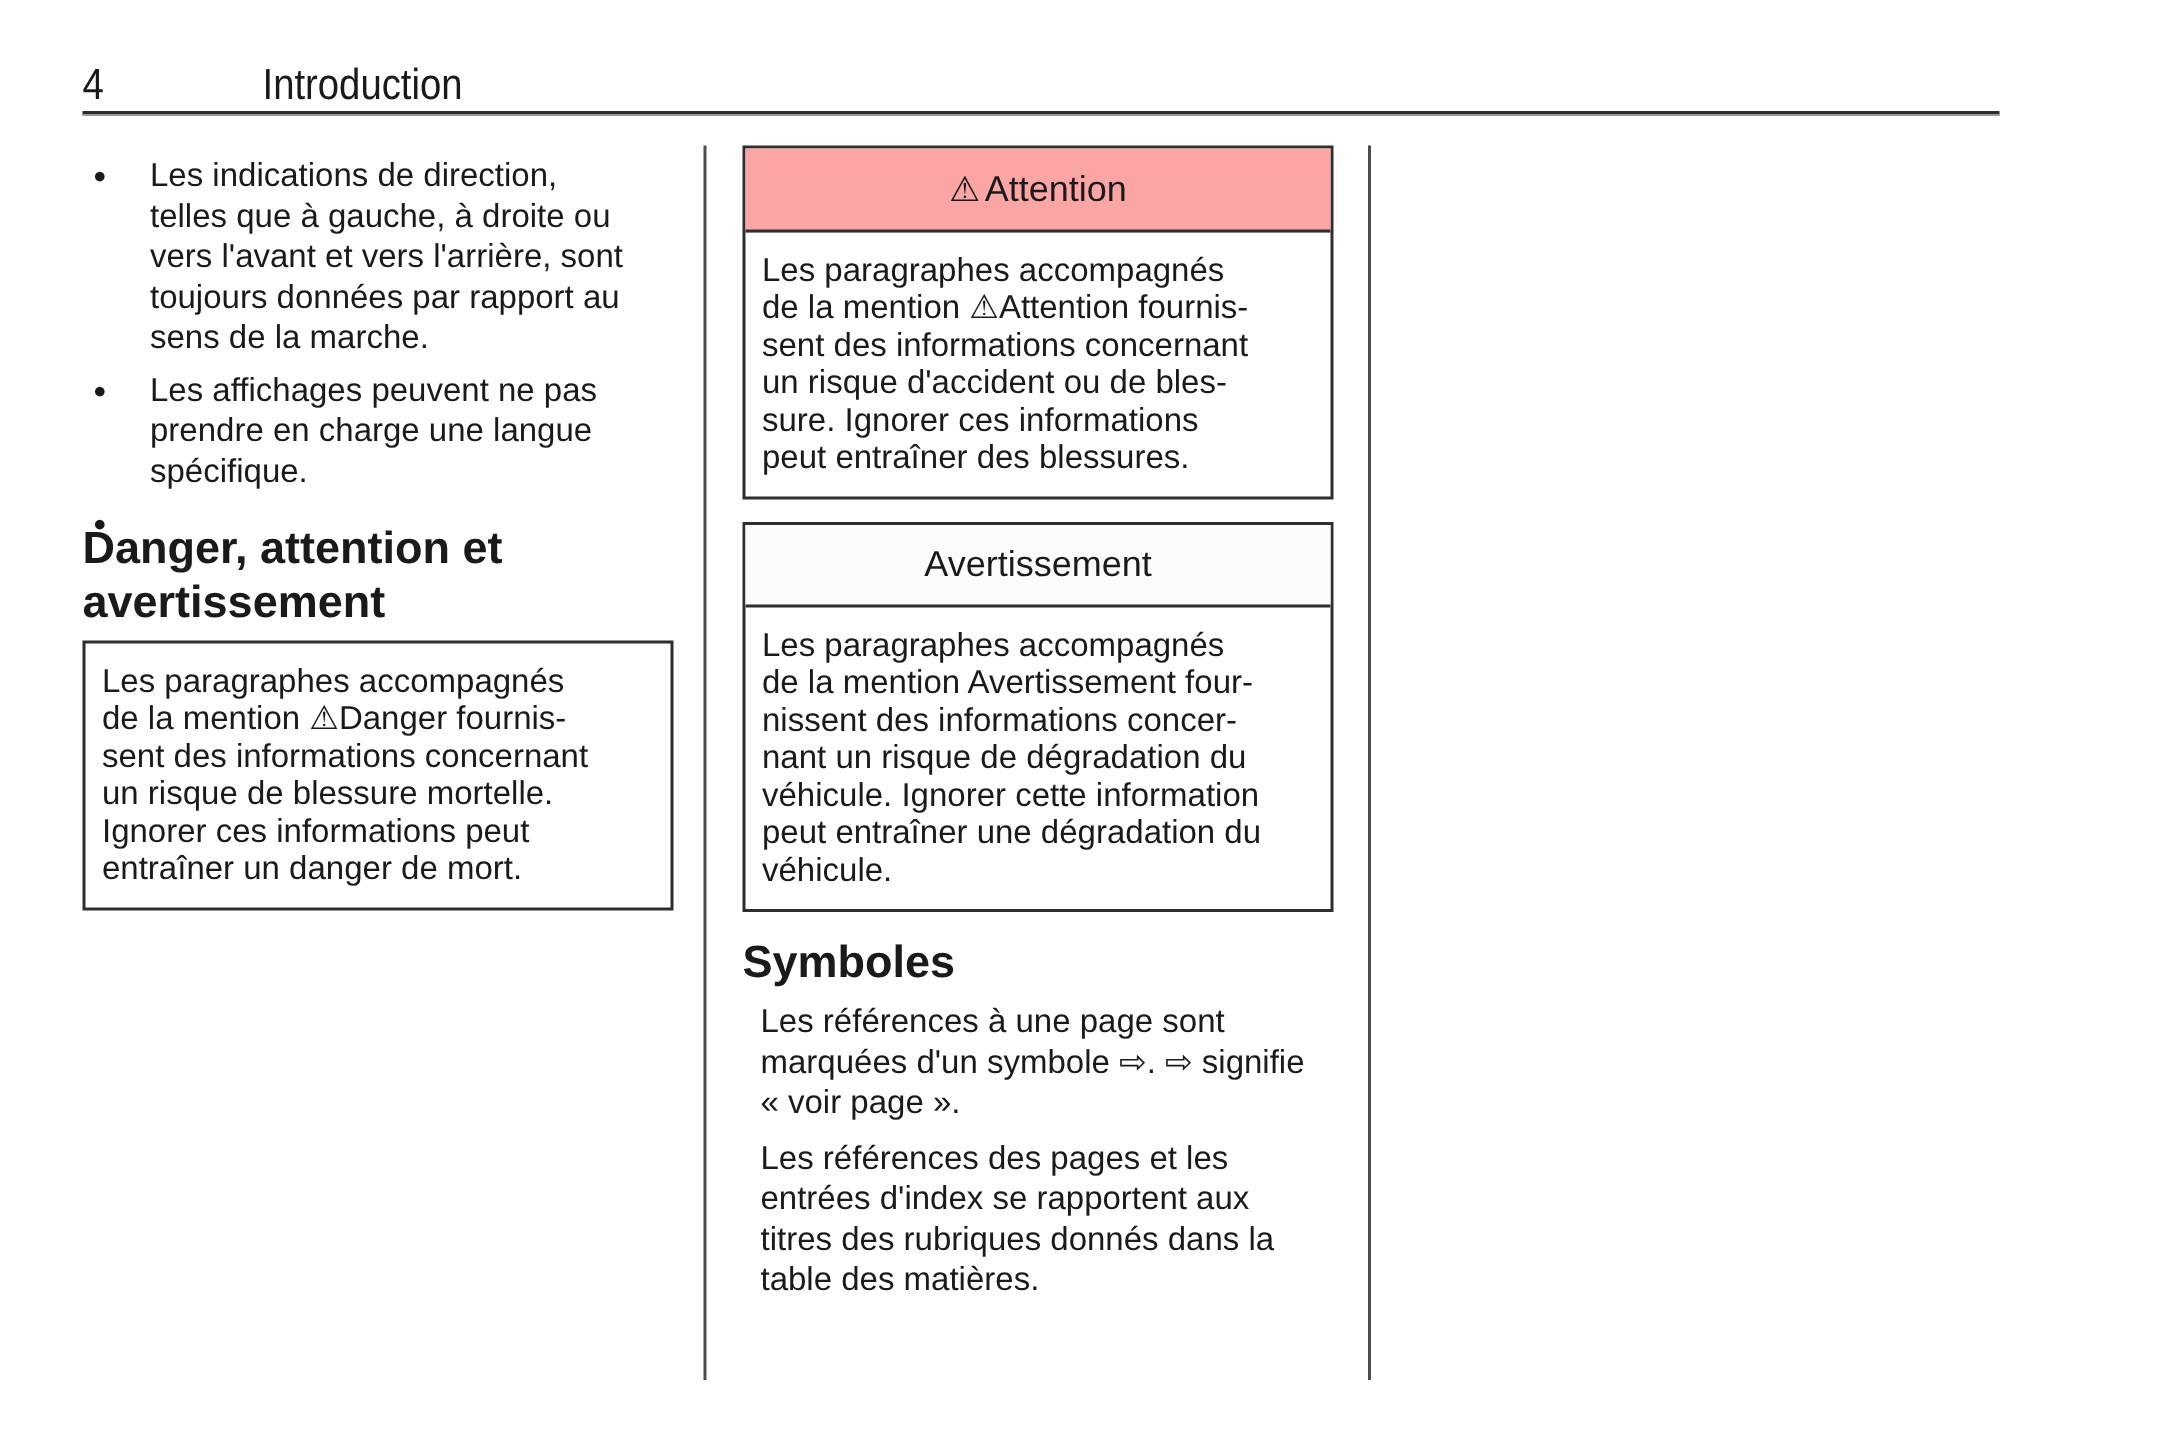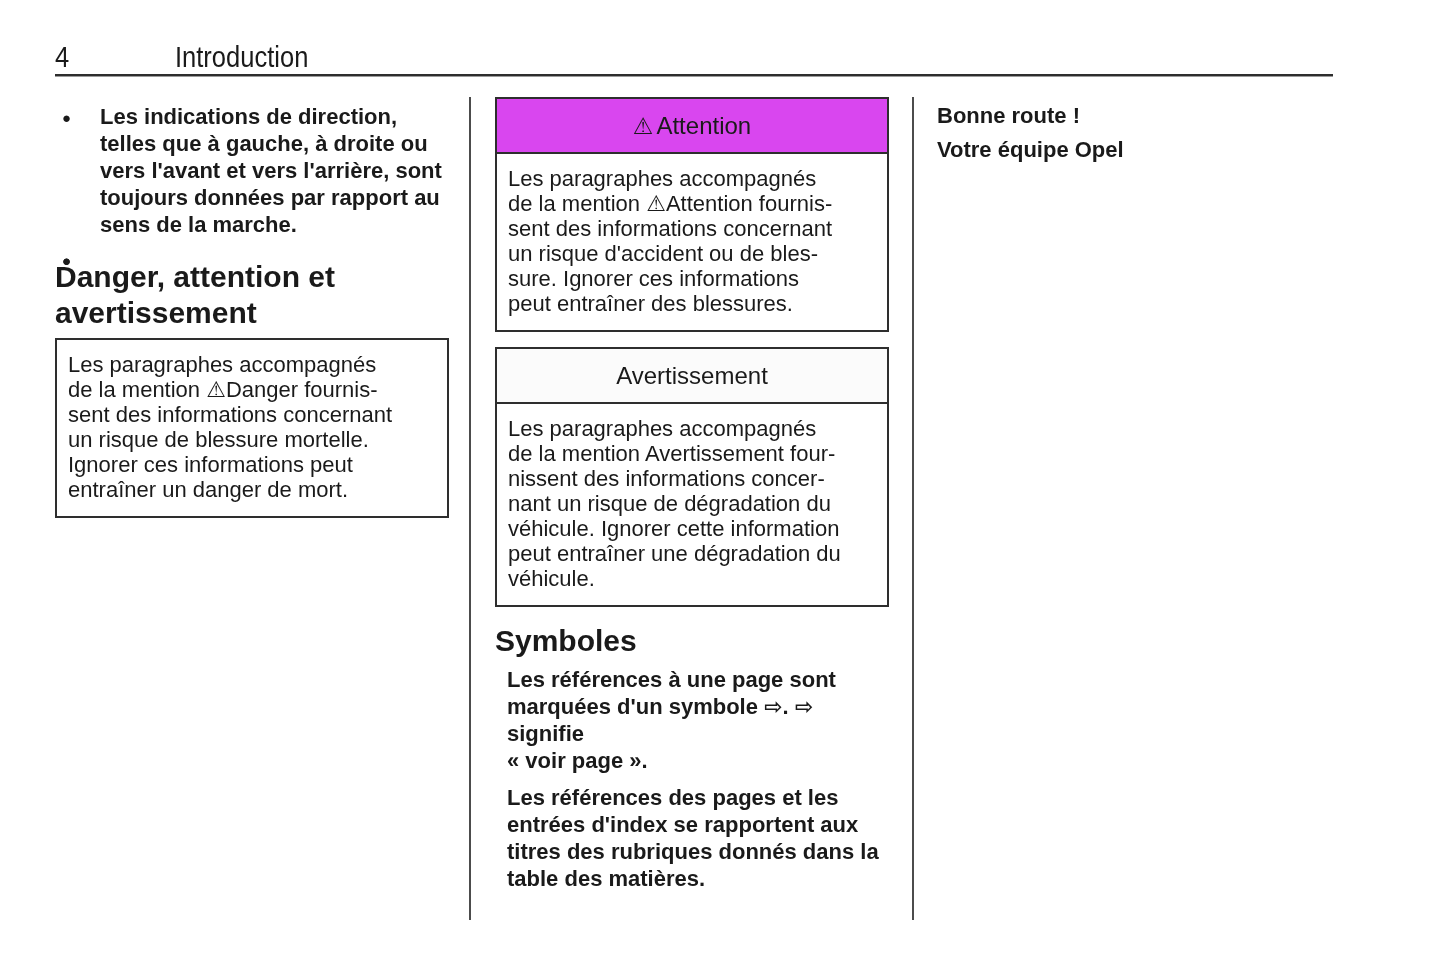--- a/index.html
+++ b/index.html
@@ -38,21 +38,20 @@
     position: absolute; top: 97px; width: 2px; height: 823px; background: #4c4c4c;
   }
   .v-separator.sep-1 { left: 469px; }
   .v-separator.sep-2 { left: 912px; }
 
   
   .body-text {
     font-size: 22px; line-height: 27px;
     white-space: pre-line;
     margin: 0;
-    font-weight: bold;
   }
 
   ul.bullet-list { list-style: none; margin: 0; padding: 0; }
   ul.bullet-list li {
     position: relative; padding-left: 45px; margin: 0 0 8px 0;
   }
   .bullet-marker {
     position: absolute; left: 7px; top: 1px;
     font-size: 15px; line-height: 27px;
   }
@@ -64,21 +63,21 @@
   }
   .section-heading.symbols { margin: 16px 0 7px 0; }
 
   
   .warn-box {
     border: 2px solid #2e2e2e;
     margin: 0 0 15px 0;
     background: #ffffff;
   }
   .warn-box-header {
-    background: #d946ef;
+    background: #fca5a5;
     border-bottom: 2px solid #2e2e2e;
     text-align: center;
     font-size: 24px; line-height: 28px;
     padding: 13px 0 12px 0;
   }
   .warn-box-header.plain { background: #fbfbfb; }
   .warn-icon { display: inline-block; font-size: 23px; margin-right: 3px; }
   .warn-box-body {
     padding: 12px 8px 14px 11px;
     font-size: 22px; line-height: 25px;
@@ -106,20 +105,23 @@
       <li>
         <span class="bullet-marker">●</span>
         <span class="body-text">Les indications de direction,
 telles que à gauche, à droite ou
 vers l'avant et vers l'arrière, sont
 toujours données par rapport au
 sens de la marche.</span>
       </li>
       <li>
         <span class="bullet-marker">●</span>
+        <span class="body-text">Les affichages peuvent ne pas
+prendre en charge une langue
+spécifique.</span>
       </li>
       <li>
         <span class="bullet-marker">●</span>
       </li>
     </ul>
 
     <h2 class="section-heading">Danger, attention et
 avertissement</h2>
 
     <div class="warn-box">
@@ -163,18 +165,14 @@
 
     <p class="body-text paragraph">Les références à une page sont
 marquées d'un symbole ⇨. ⇨ signifie
 « voir page ».</p>
     <p class="body-text paragraph">Les références des pages et les
 entrées d'index se rapportent aux
 titres des rubriques donnés dans la
 table des matières.</p>
   </div>
 
-  <div class="col col-right closing">
-    <p class="body-text">Bonne route !</p>
-    <p class="body-text">Votre équipe Opel</p>
-  </div>
 
 </div>
 
 </body></html>

